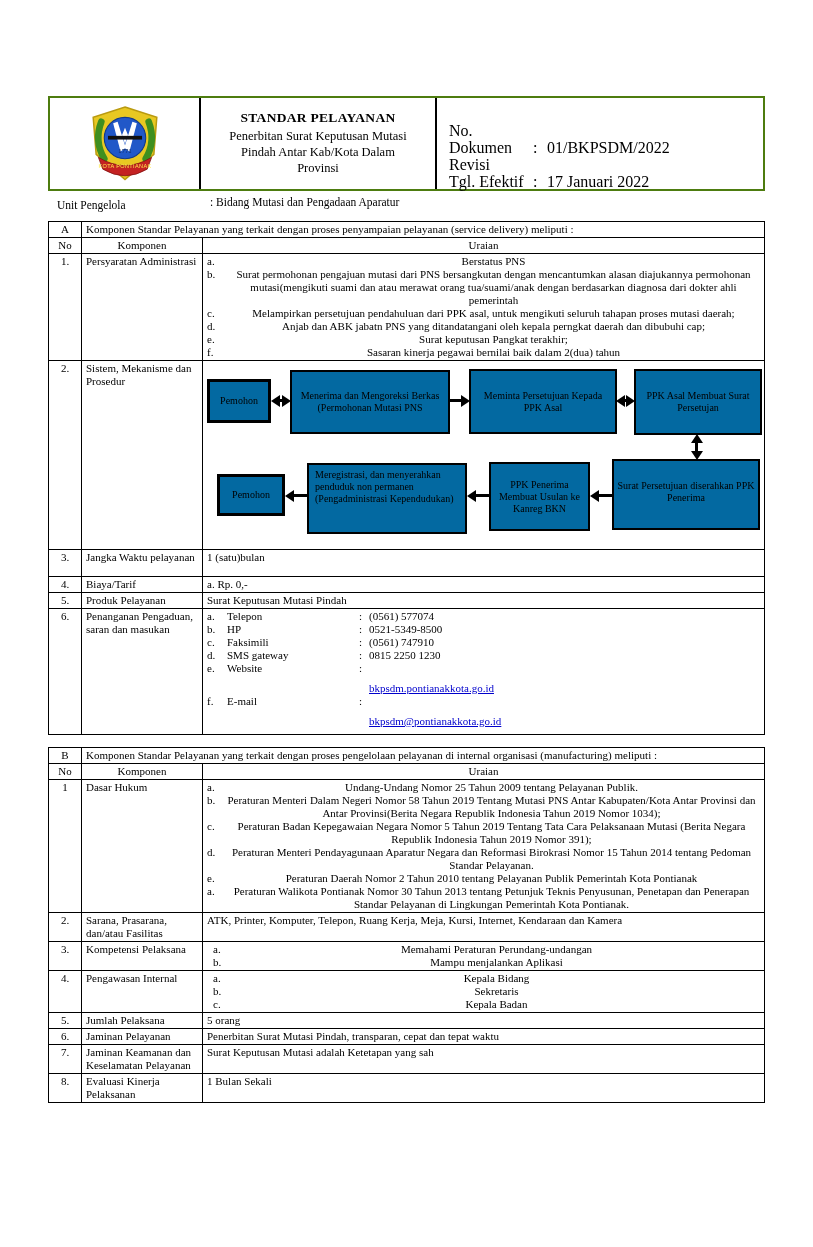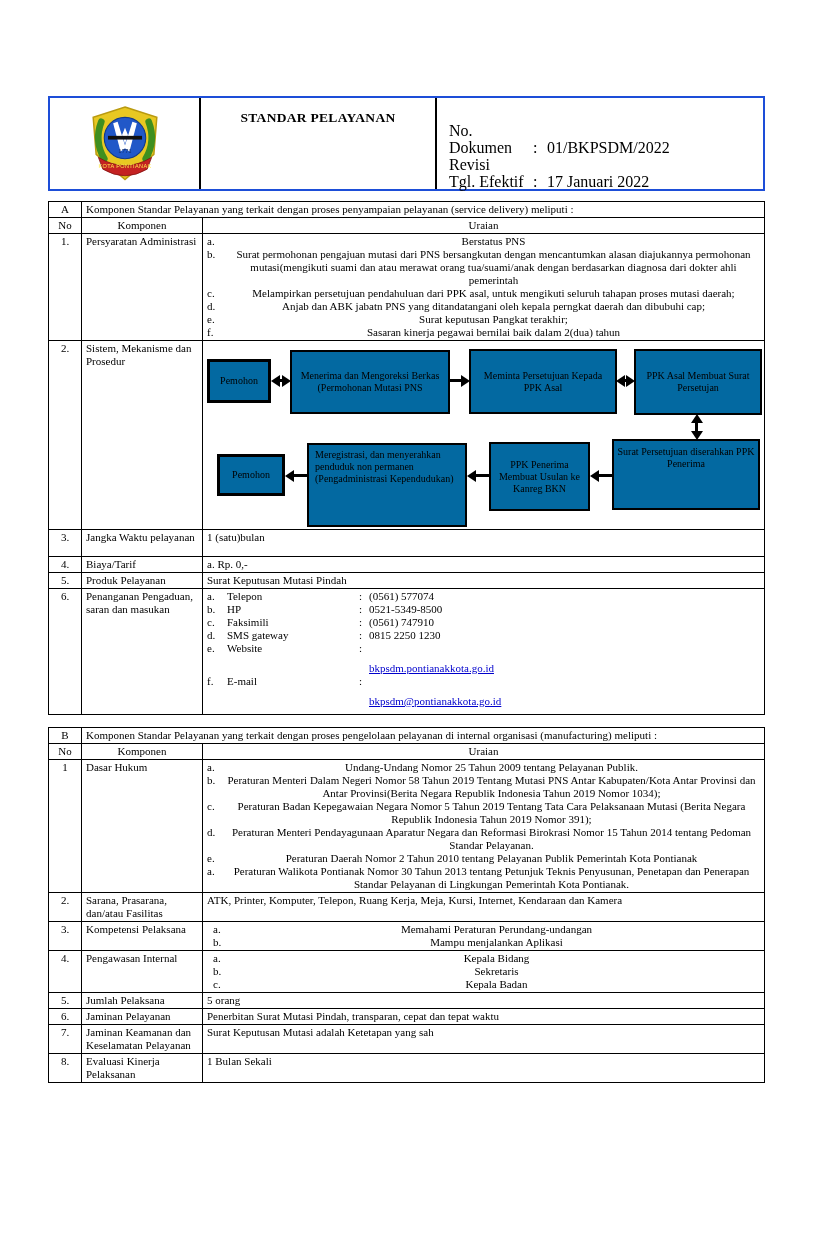--- a/index.html
+++ b/index.html
@@ -5,21 +5,21 @@
   * { margin:0; padding:0; box-sizing:border-box; }
   html,body { background:#ffffff; }
   body {
     width:813px; height:1247px;
     font-family:"Liberation Serif", "DejaVu Serif", serif;
     color:#000;
   }
   .page { position:relative; width:813px; height:1247px; padding:96px 48px 0 48px; }
 
   
-  .hdr { display:flex; width:717px; height:95px; border:2px solid #1d4ed8; }
+  .hdr { display:flex; width:717px; height:95px; border:2px solid #4d7c0f; }
   .hdr-logo { width:151px; border-right:2px solid #000; display:flex; align-items:center; justify-content:center; }
   .hdr-title { width:236px; border-right:2px solid #000; text-align:center; padding-top:12px; }
   .hdr-title .t1 { font-weight:bold; font-size:13.5px; letter-spacing:.3px; }
   .hdr-title .t2 { font-size:12.5px; line-height:16px; width:190px; margin:2px auto 0 auto; }
   .hdr-info { flex:1; padding:24px 0 0 12px; font-size:16px; line-height:17px; }
   .hdr-info .lbl { display:inline-block; width:84px; }
   .hdr-info .sep { display:inline-block; width:14px; }
 
   .unit-line { margin-top:5px; font-size:11.5px; display:flex; }
   .unit-line .u-lbl { margin-left:9px; width:153px; padding-top:3px; }
@@ -78,34 +78,39 @@
         <polygon points="66,24 56,62 49,57 60,22" fill="#ffffff"></polygon>
         <polygon points="46,40 50,52 54,40 50,30" fill="#ffffff"></polygon>
         <rect x="27" y="41" width="46" height="5" fill="#111111"></rect>
         <text x="50" y="64" font-size="9" text-anchor="middle" fill="#0a1f4d" font-family="'Liberation Serif', serif">1771</text>
         <path d="M14,70 Q50,92 86,70 L80,86 Q50,104 20,86 Z" fill="#c42222" stroke="#7d1010" stroke-width="1"></path>
         <text x="50" y="85" font-size="7.5" text-anchor="middle" fill="#ffe84a" letter-spacing="0.5" font-family="'Liberation Sans', sans-serif">KOTA PONTIANAK</text>
       </svg>
     </div>
     <div class="hdr-title">
       <div class="t1">STANDAR PELAYANAN</div>
+      <div class="t2">Penerbitan Surat Keputusan Mutasi Pindah Antar Kab/Kota Dalam Provinsi</div>
     </div>
     <div class="hdr-info">
       <div>
         <span class="lbl">No. Dokumen</span><span class="sep">:</span><span>01/BKPSDM/2022</span>
       </div>
       <div>
         <span>Revisi</span>
       </div>
       <div>
         <span class="lbl">Tgl. Efektif</span><span class="sep">:</span><span>17  Januari 2022</span>
       </div>
     </div>
   </div>
 
+  <div class="unit-line">
+    <span class="u-lbl">Unit Pengelola</span>
+    <span>: Bidang Mutasi dan Pengadaan Aparatur</span>
+  </div>
 
   <table class="std tblA">
     <colgroup>
         <col style="width:33px">
         <col style="width:121px">
         <col>
       </colgroup>
     <tbody>
         <tr>
       <td class="c-no">A</td>
@@ -150,23 +155,23 @@
 
     <tr>
       <td class="c-no">2.</td>
       <td>Sistem, Mekanisme dan Prosedur</td>
       <td style="padding:0;">
         <div class="flow">
           <div class="fbox thick" style="left:4px; top:18px; width:64px; height:44px;">Pemohon</div>
           <div class="fbox" style="left:87px; top:9px; width:160px; height:64px;">Menerima dan Mengoreksi Berkas (Permohonan Mutasi PNS</div>
           <div class="fbox" style="left:266px; top:8px; width:148px; height:65px;">Meminta Persetujuan Kepada PPK Asal</div>
           <div class="fbox" style="left:431px; top:8px; width:128px; height:66px;">PPK Asal Membuat Surat Persetujan</div>
-          <div class="fbox" style="left:409px; top:98px; width:148px; height:71px; align-items:flex-start; padding-top:5px;">Surat Persetujuan diserahkan PPK Penerima</div>
+          <div class="fbox" style="left:409px; top:98px; width:148px; height:71px; align-items:flex-start; padding-top:19px;">Surat Persetujuan diserahkan PPK Penerima</div>
           <div class="fbox" style="left:286px; top:101px; width:101px; height:69px;">PPK Penerima Membuat Usulan ke Kanreg BKN</div>
-          <div class="fbox leftal" style="left:104px; top:102px; width:160px; height:84px;">Meregistrasi, dan menyerahkan  penduduk non permanen (Pengadministrasi Kependudukan)</div>
+          <div class="fbox leftal" style="left:104px; top:102px; width:160px; height:71px;">Meregistrasi, dan menyerahkan  penduduk non permanen (Pengadministrasi Kependudukan)</div>
           <div class="fbox thick" style="left:14px; top:113px; width:68px; height:42px;">Pemohon</div>
 
           <div class="h-arrow al ar" style="left:76px; top:38px; width:4px;"></div>
           <div class="h-arrow ar" style="left:247px; top:38px; width:12px;"></div>
           <div class="h-arrow al ar" style="left:421px; top:38px; width:3px;"></div>
           <div class="v-arrow au ad" style="left:492px; top:81px; height:10px;"></div>
           <div class="h-arrow al" style="left:395px; top:133px; width:14px;"></div>
           <div class="h-arrow al" style="left:272px; top:133px; width:14px;"></div>
           <div class="h-arrow al" style="left:90px;  top:133px; width:14px;"></div>
         </div>

